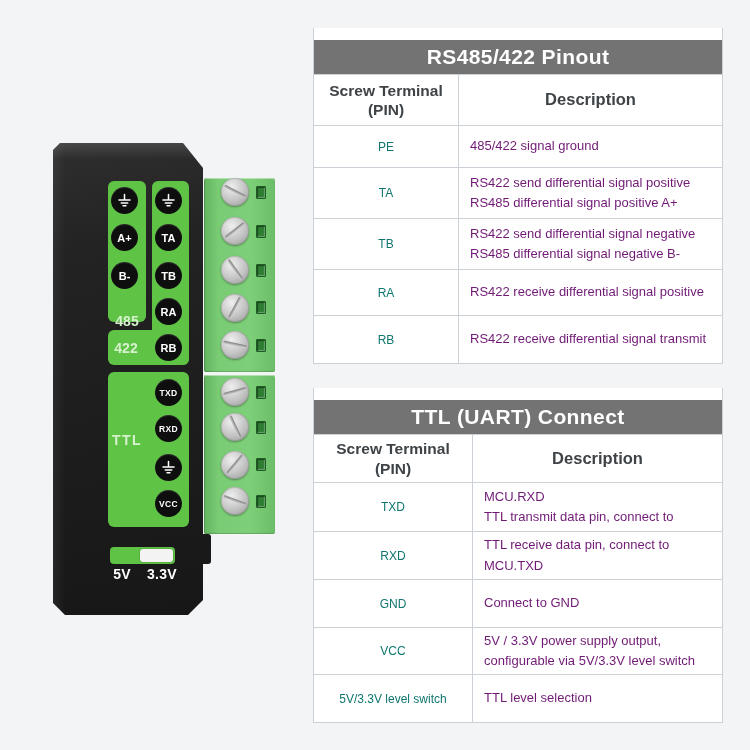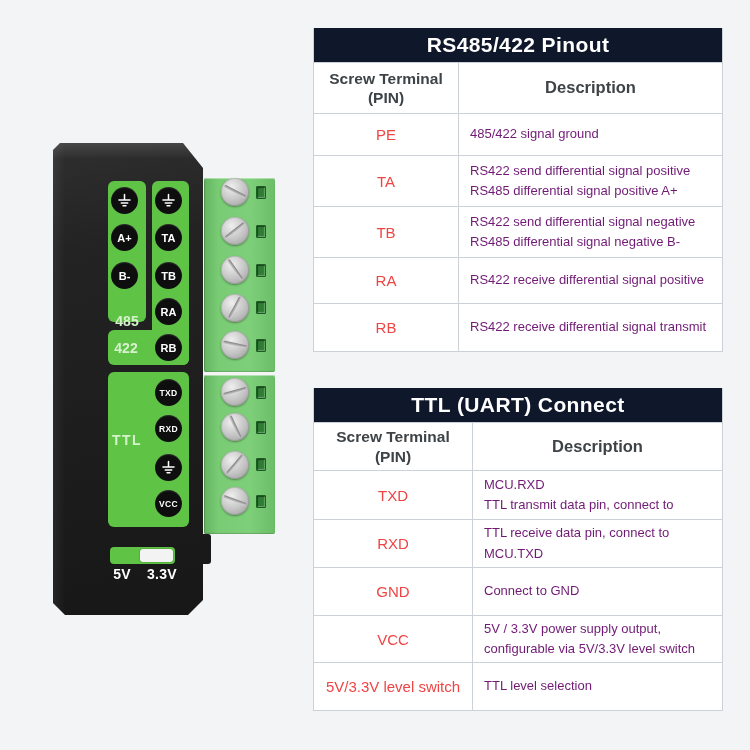--- a/index.html
+++ b/index.html
@@ -7,28 +7,28 @@
   .stage {
     position:relative; width:750px; height:750px; background:#f3f4f6;
     font-family:"Liberation Sans","DejaVu Sans",sans-serif; overflow:hidden;
   }
 
   
   .ptable { position:absolute; width:410px; background:#fff; border:1px solid #ccd1d7; border-top:none; }
   .t1 { left:313px; top:28px; }
   .t2 { left:313px; top:388px; }
   .ptitle {
-    height:34px; background:#0f172a; color:#fff; font-weight:bold; font-size:21px;
-    letter-spacing:.4px; display:flex; align-items:center; justify-content:center;
+    height:34px; background:#737373; color:#fff; font-weight:bold; font-size:21px;
+    letter-spacing:.4px; display:flex; align-items:center; justify-content:center;margin-top:12px;
   }
   .trow { display:flex; border-top:1px solid #ccd1d7; }
   .tcell-pin {
     width:145px; flex-shrink:0; border-right:1px solid #ccd1d7;
     display:flex; flex-direction:column; align-items:center; justify-content:center;
-    text-align:center; color:#ef4444; font-size:15px;
+    text-align:center; color:#0f766e; font-size:12px;
   }
   .t2 .tcell-pin { width:159px; }
   .tcell-desc {
     flex:1; display:flex; flex-direction:column; justify-content:center;
     padding-left:11px; color:#701a75; font-size:13px; line-height:1.55; overflow:hidden;
   }
   .desc-line { white-space:nowrap; }
   .desc-line:empty { display:none; }
   .colheader .tcell-pin { color:#3e4347; font-weight:bold; font-size:15.5px; line-height:1.25; }
   .colheader .tcell-desc { align-items:center; padding-left:0; color:#3e4347; font-weight:bold; font-size:16.5px; }

